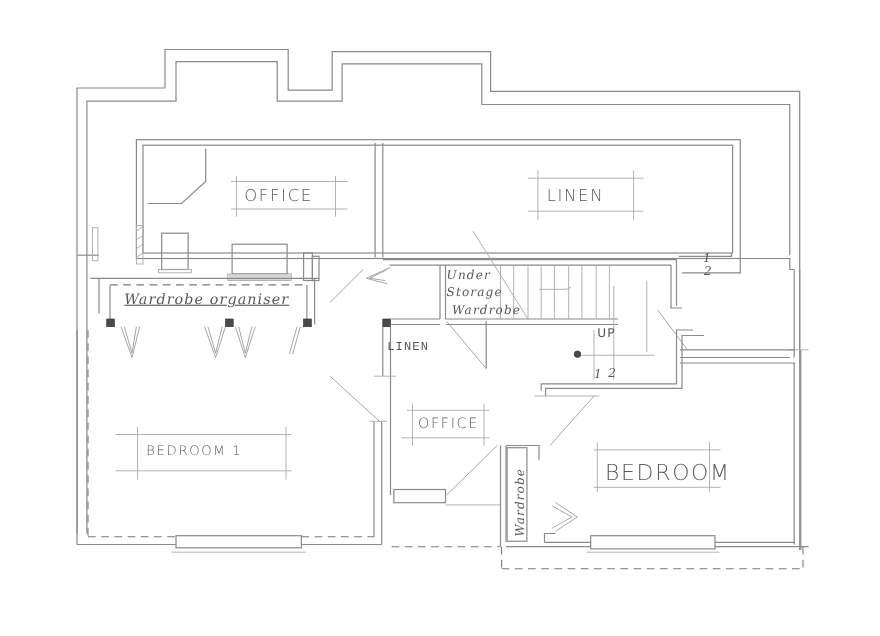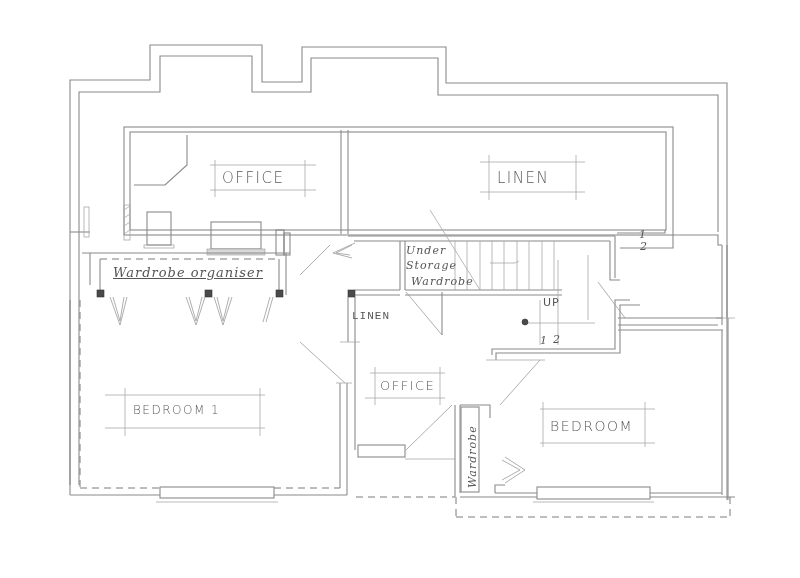--- a/index.html
+++ b/index.html
@@ -224,19 +224,19 @@
 <div class="label room-label" style="left:222px; top:171px;">OFFICE</div>
 <div class="label room-label" style="left:497px; top:171px;">LINEN</div>
 <div class="label small-label" style="left:113px; top:266px; font-size:13px;text-decoration:underline;">Wardrobe organiser</div>
 <div class="label small-label" style="left:352px; top:263px; font-style:normal; font-family:Liberation Mono, monospace; font-size:11px;margin-top:48px;">LINEN</div>
 <div class="label small-label" style="left:406px; top:245px; font-size:11px;text-align:center;">Under</div>
 <div class="label small-label" style="left:406px; top:260px; font-size:11px;">Storage</div>
 <div class="label small-label" style="left:411px; top:276px; font-size:11px;">Wardrobe</div>
 <div class="label small-label" style="left:543px; top:253px; font-style:normal; font-family:'DejaVu Sans', sans-serif; font-size:11px;margin-top:44px;">UP</div>
 <div class="label room-label" style="left:380px; top:379px; font-size:13px;">OFFICE</div>
 <div class="label room-label" style="left:133px; top:404px; font-size:12px;">BEDROOM 1</div>
-<div class="label room-label" style="left:550px; top:419px; font-size:14px;">BEDROOM</div>
+<div class="label room-label" style="left:550px; top:419px; font-size:20px;">BEDROOM</div>
 <div class="label small-label vertical" style="left:467px; top:488px; font-size:11px;">Wardrobe</div>
 
 <div class="label num" style="left:639px; top:229px;">1</div>
 <div class="label num" style="left:640px; top:241px;">2</div>
 <div class="label num" style="left:540px; top:335px;">1</div>
 <div class="label num" style="left:553px; top:334px;">2</div>
 
 </body></html>

